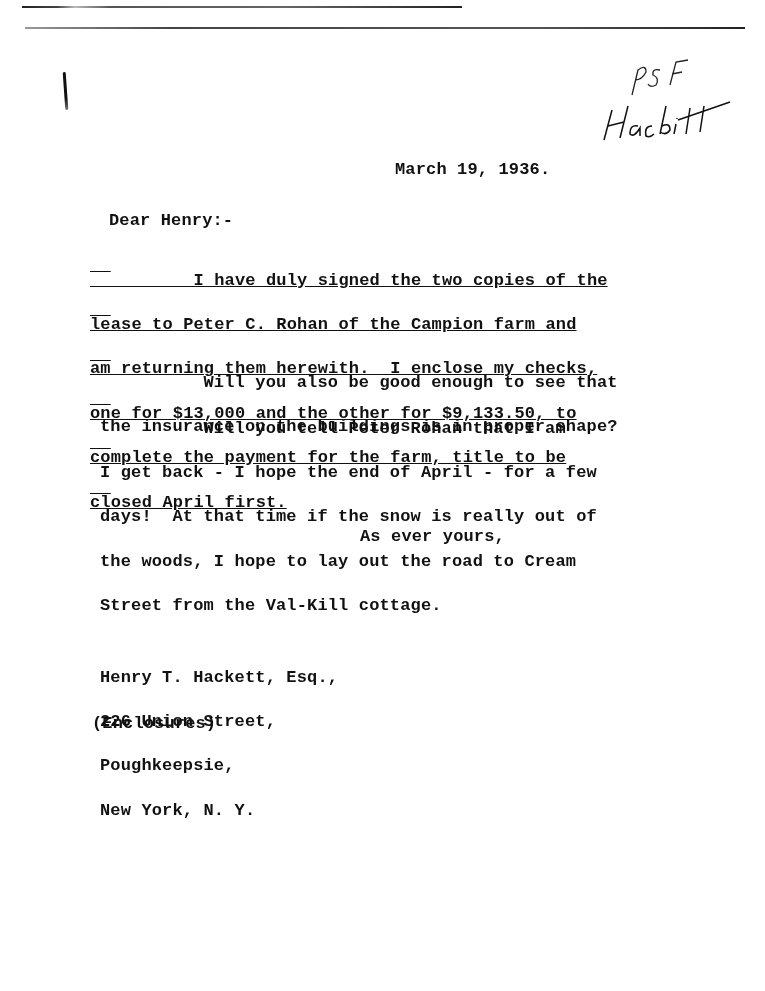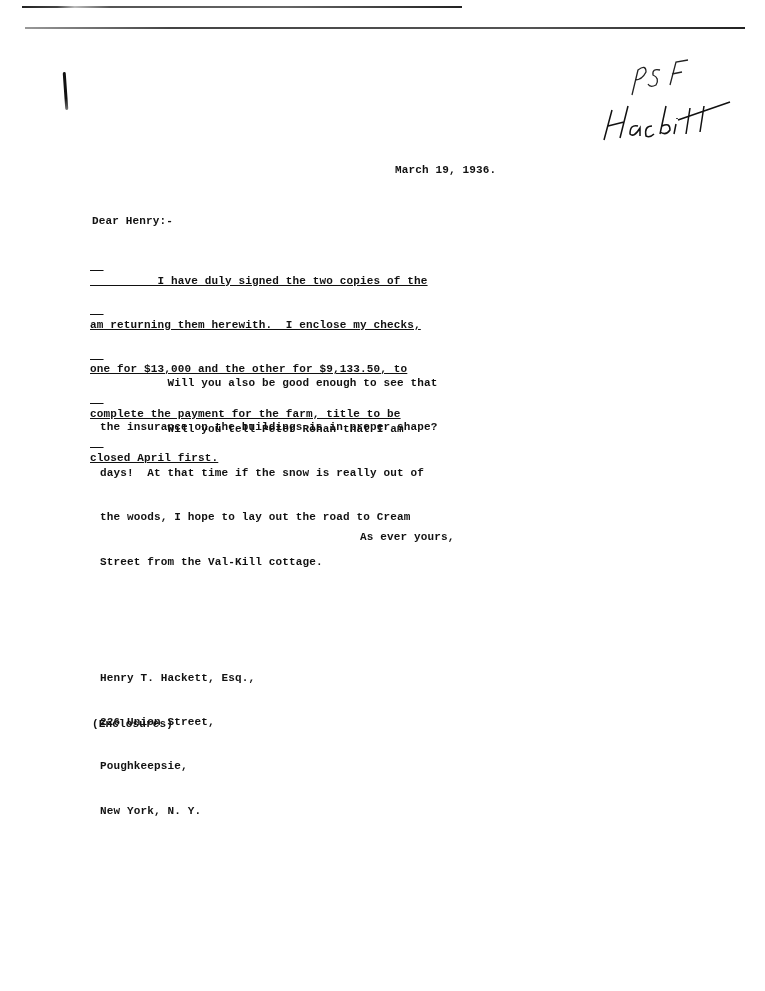--- a/index.html
+++ b/index.html
@@ -11,25 +11,25 @@
   .rule { position:absolute; background:#333; }
   .rule1 { left:22px; top:6px; width:440px; height:2px; background:linear-gradient(90deg,#222 0,#444 8%,#bbb 12%,#555 20%,#666 60%,#222 100%); }
   .rule2 { left:25px; top:27px; width:720px; height:2px; background:linear-gradient(90deg,#999 0,#444 20%,#555 70%,#222 100%); }
   .mark {
     position:absolute; left:64px; top:72px; width:3px; height:38px;
     background:linear-gradient(180deg,#111 0,#111 70%,#777 100%); border-radius:2px;
     transform:rotate(-4deg);
   }
   .handwriting { position:absolute; left:590px; top:50px; width:160px; height:100px; }
   .typed {
-    position:absolute; font-weight:bold; font-size:11px; line-height:14.8px;
+    position:absolute; font-weight:bold; font-size:17px; line-height:14.8px;
     white-space:pre; letter-spacing:0.15px;
   }
   .date { left:395px; top:163px; }
-  .salutation { left:92px; top:214px; }
+  .salutation { left:109px; top:214px; }
   .p1 { left:90px; top:244px;text-decoration:underline; }
   .p2 { left:100px; top:346px; }
   .p3 { left:100px; top:392px; }
   .closing { left:360px; top:530px;text-align:right; }
   .address { left:100px; top:641px; }
   .enclosures { left:92px; top:717px; }
   .line { display:block; }
 </style>
 </head>
 <body>
@@ -53,33 +53,35 @@
     <path d="M86 74 L84 84 M87 68 L87 69" stroke="#111" stroke-width="1.5" fill="none"></path>
     <path d="M96 84 L100 58 M110 82 L114 56 M88 70 L140 52" stroke="#111" stroke-width="1.5" fill="none"></path>
   </g>
 </svg>
 
 <div class="typed date">March 19, 1936.</div>
 <div class="typed salutation">Dear Henry:-</div>
 
 <div class="typed p1">
   <span class="line">          I have duly signed the two copies of the</span>
+  <span class="line">lease to Peter C. Rohan of the Campion farm and</span>
   <span class="line">am returning them herewith.  I enclose my checks,</span>
   <span class="line">one for $13,000 and the other for $9,133.50, to</span>
   <span class="line">complete the payment for the farm, title to be</span>
   <span class="line">closed April first.</span>
 </div>
 
 <div class="typed p2">
   <span class="line">          Will you also be good enough to see that</span>
   <span class="line">the insurance on the buildings is in proper shape?</span>
 </div>
 
 <div class="typed p3">
   <span class="line">          Will you tell Peter Rohan that I am</span>
+  <span class="line">I get back - I hope the end of April - for a few</span>
   <span class="line">days!  At that time if the snow is really out of</span>
   <span class="line">the woods, I hope to lay out the road to Cream</span>
   <span class="line">Street from the Val-Kill cottage.</span>
 </div>
 
 <div class="typed closing">As ever yours,</div>
 
 <div class="typed address">
   <span class="line">Henry T. Hackett, Esq.,</span>
   <span class="line">226 Union Street,</span>

